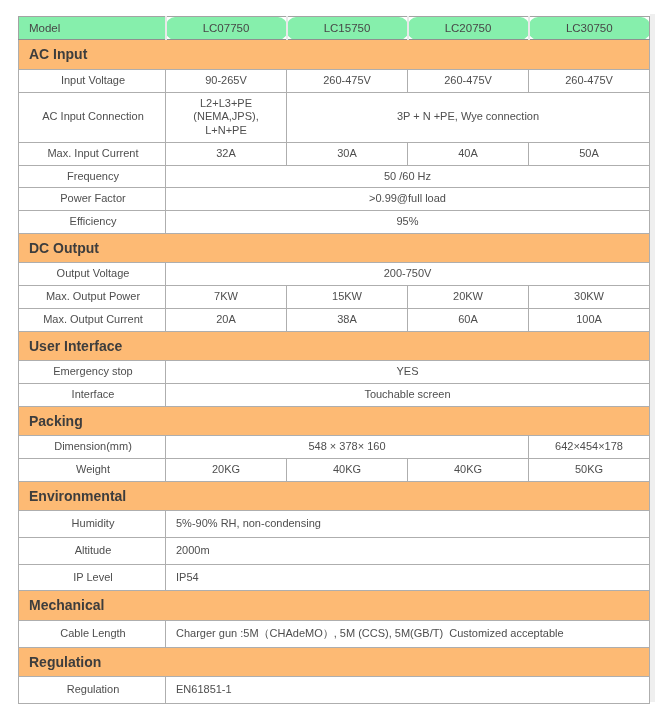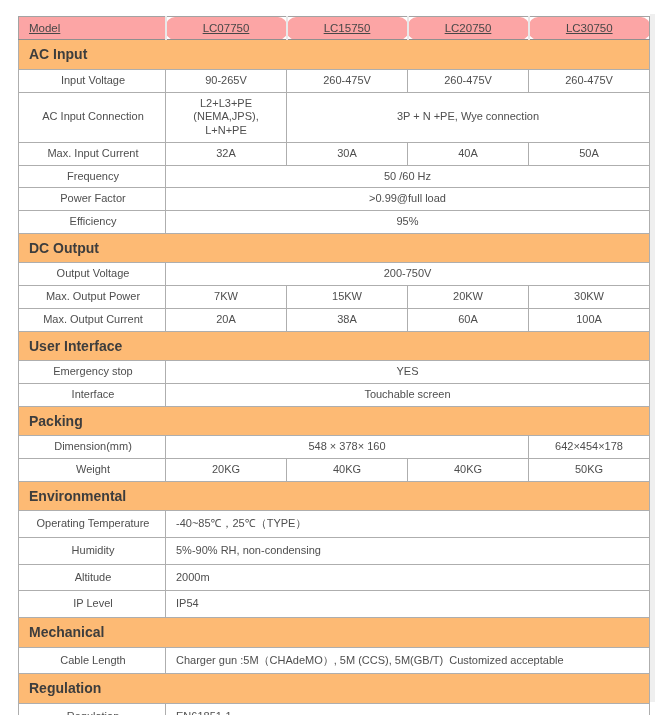--- a/index.html
+++ b/index.html
@@ -35,28 +35,27 @@
     border: 1px solid #aeaeae;
     vertical-align: middle;
     font-size: 11px;
     line-height: 1.25;
     padding: 4px 8px;
     text-align: center;
     white-space: pre-wrap;
     overflow: hidden;
   }
   thead th {
-    background: #fca5a5;
+    background: #86efac;
     font-weight: normal;
     font-size: 11.5px;
     color: #474747;
     height: 23px;
     border-color: #a3a3a3;
     border-bottom-color: #8f8f8f;
-    text-decoration: underline;
   }
   thead th + th { border-left: 2px solid #e9e9e9; border-radius: 9px; }
   thead th.label-col { text-align: left; padding-left: 10px; border-left: 1px solid #a3a3a3; }
   td.row-label {
     text-align: center;
     padding-left: 10px;
     height: 21px;
   }
   td.value-cell { height: 21px; }
   td.value-cell.left { text-align: left; padding-left: 10px; }
@@ -172,24 +171,20 @@
           <td class="row-label">Weight</td>
           <td colspan="1" class="value-cell">20KG</td>
           <td colspan="1" class="value-cell">40KG</td>
           <td colspan="1" class="value-cell">40KG</td>
           <td colspan="1" class="value-cell">50KG</td>
         </tr>
         <tr class="section-row">
           <td colspan="5" class="section-title">Environmental</td>
         </tr>
         <tr class="env-row">
-          <td class="row-label">Operating Temperature</td>
-          <td colspan="4" class="value-cell left">-40~85℃，25℃（TYPE）</td>
-        </tr>
-        <tr class="env-row">
           <td class="row-label">Humidity</td>
           <td colspan="4" class="value-cell left">5%-90% RH, non-condensing</td>
         </tr>
         <tr class="env-row">
           <td class="row-label">Altitude</td>
           <td colspan="4" class="value-cell left">2000m</td>
         </tr>
         <tr class="env-row">
           <td class="row-label">IP Level</td>
           <td colspan="4" class="value-cell left">IP54</td>

